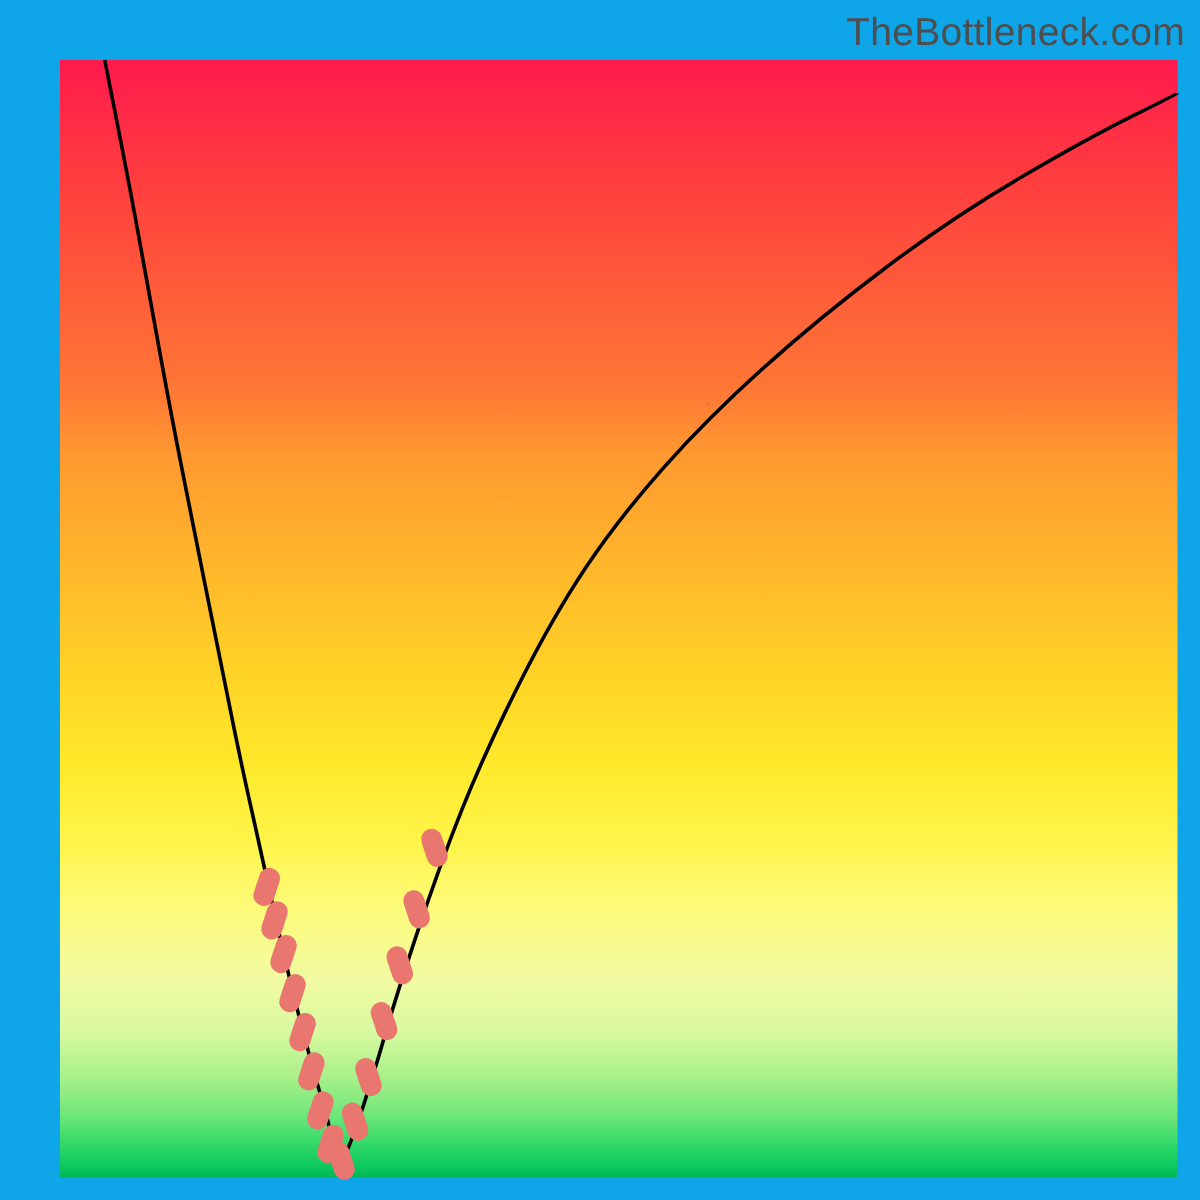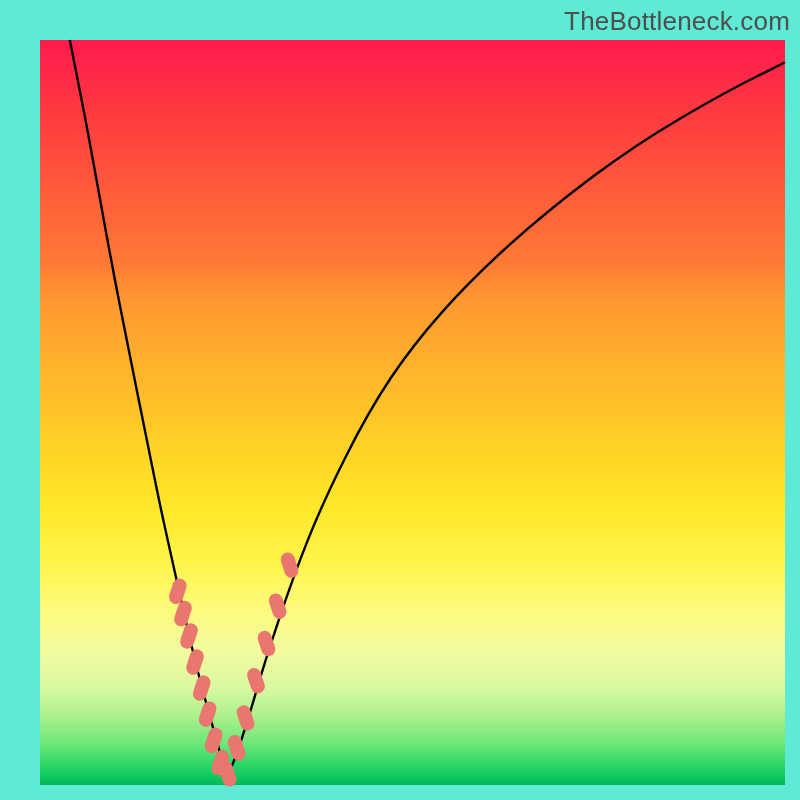--- a/index.html
+++ b/index.html
@@ -10,21 +10,21 @@
     overflow: hidden;
     background: #000;
     font-family: Arial, Helvetica, sans-serif;
   }
   .frame {
     position: absolute;
     left: 0;
     top: 0;
     width: 800px;
     height: 800px;
-    background: #5eead4;
+    background: #0ea5e9;
   }
   .plot-area {
     position: absolute;
     left: 40px;
     top: 40px;
     width: 745px;
     height: 745px;
     
     background: linear-gradient(to bottom,
       #ff1a4d 0%,

